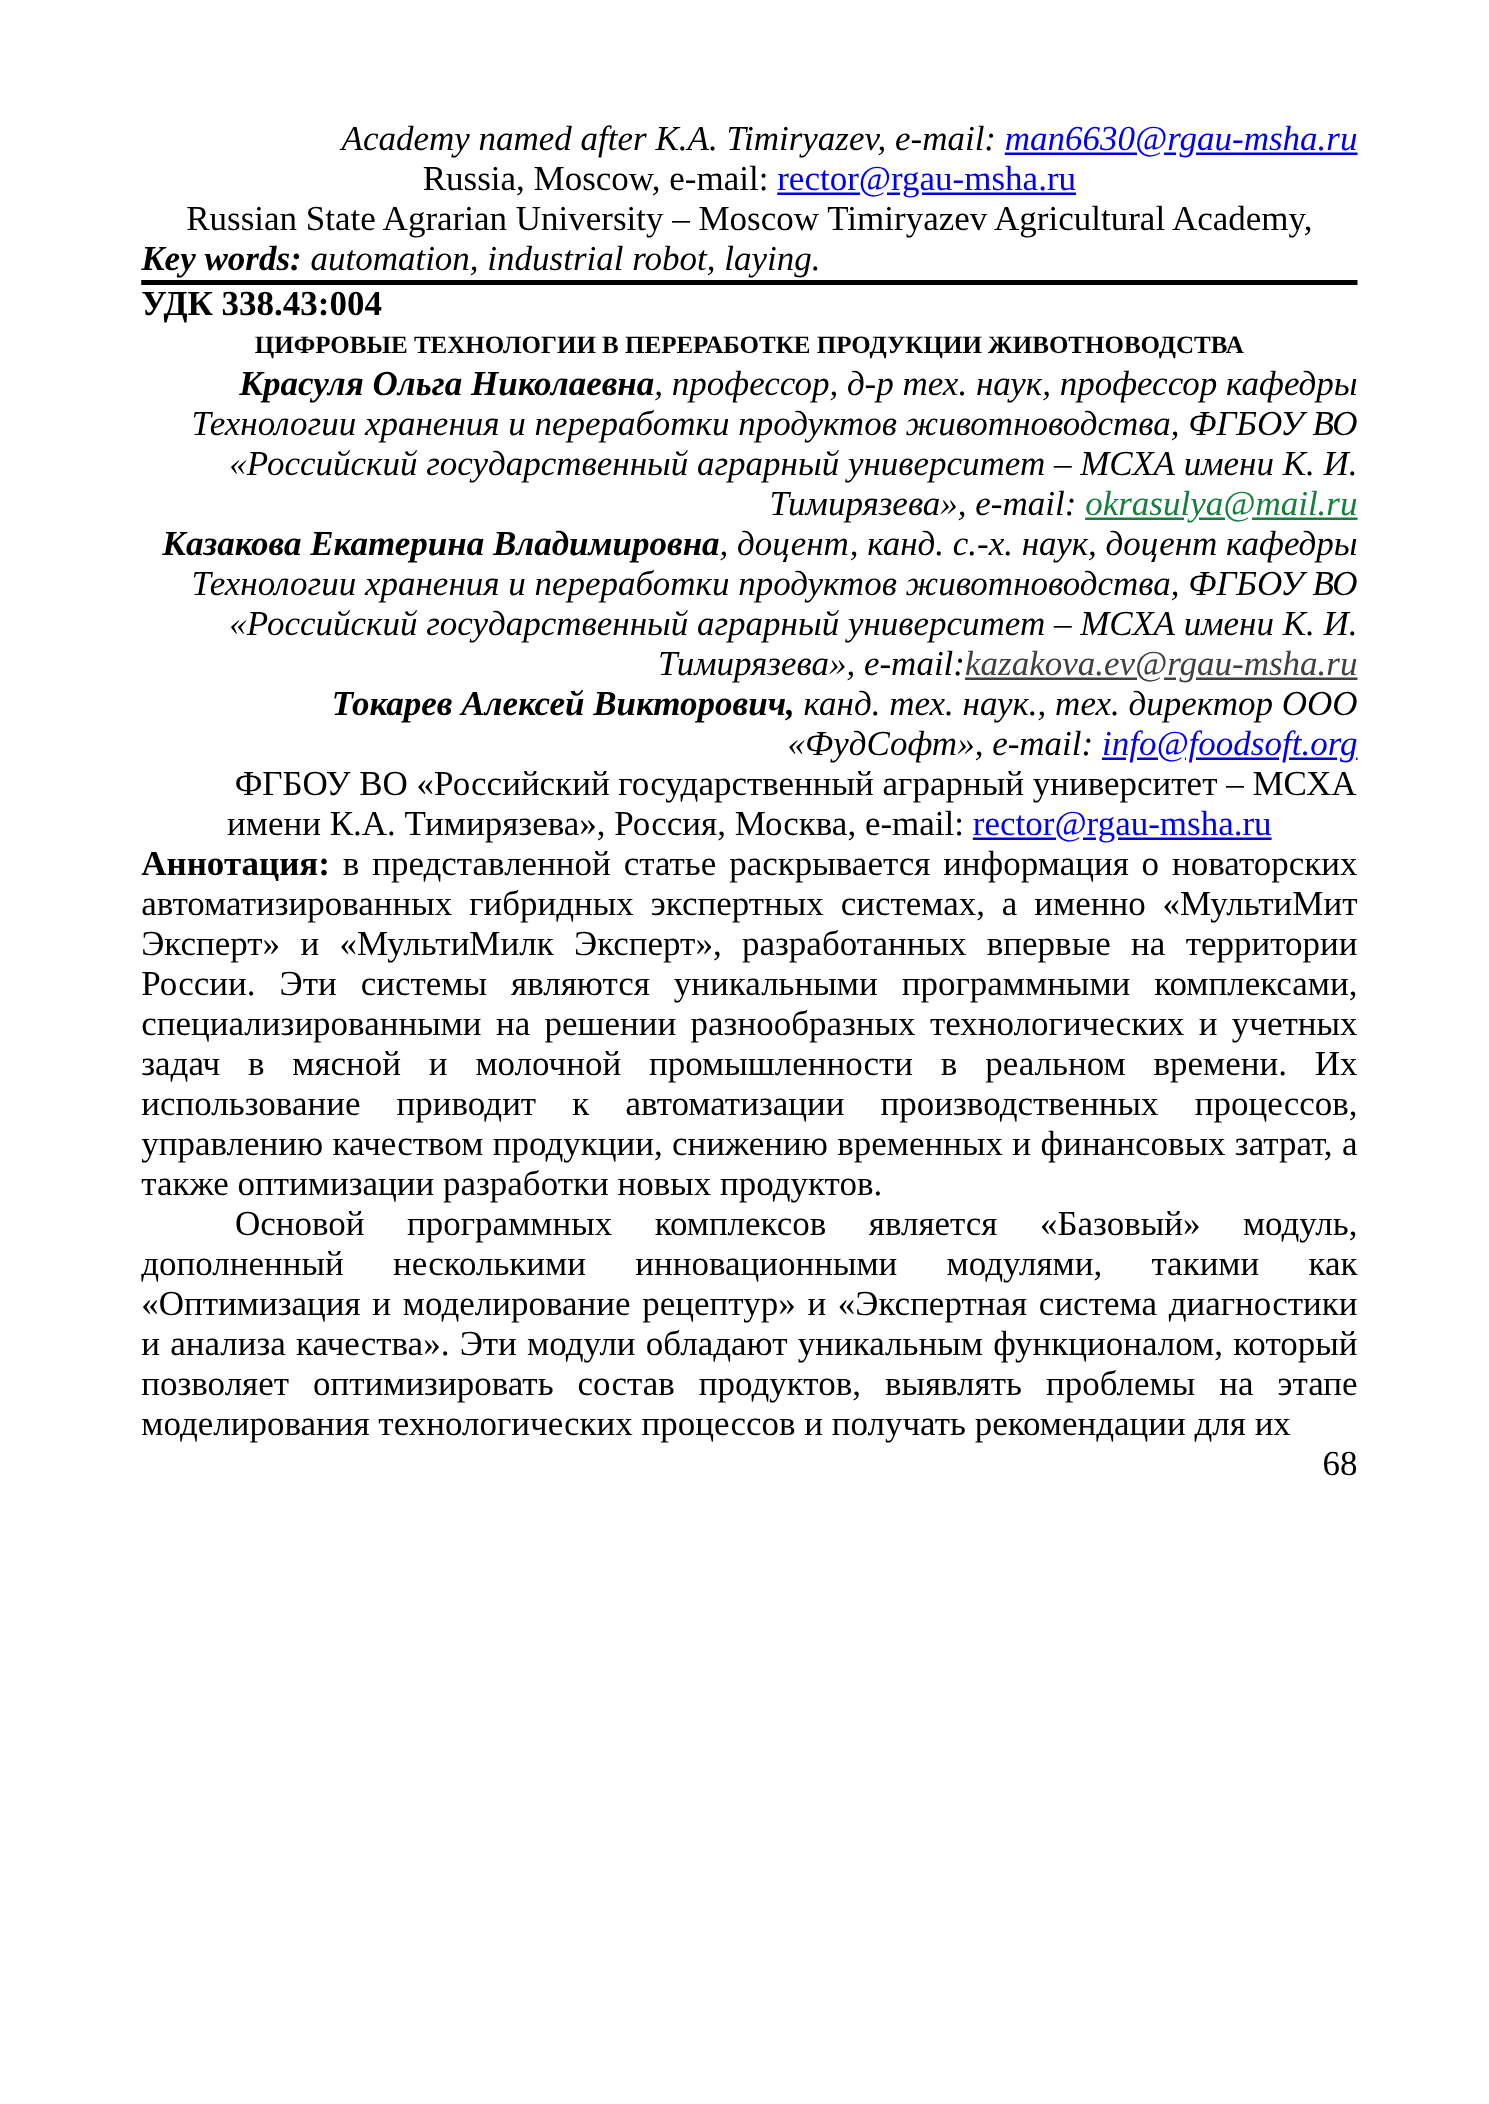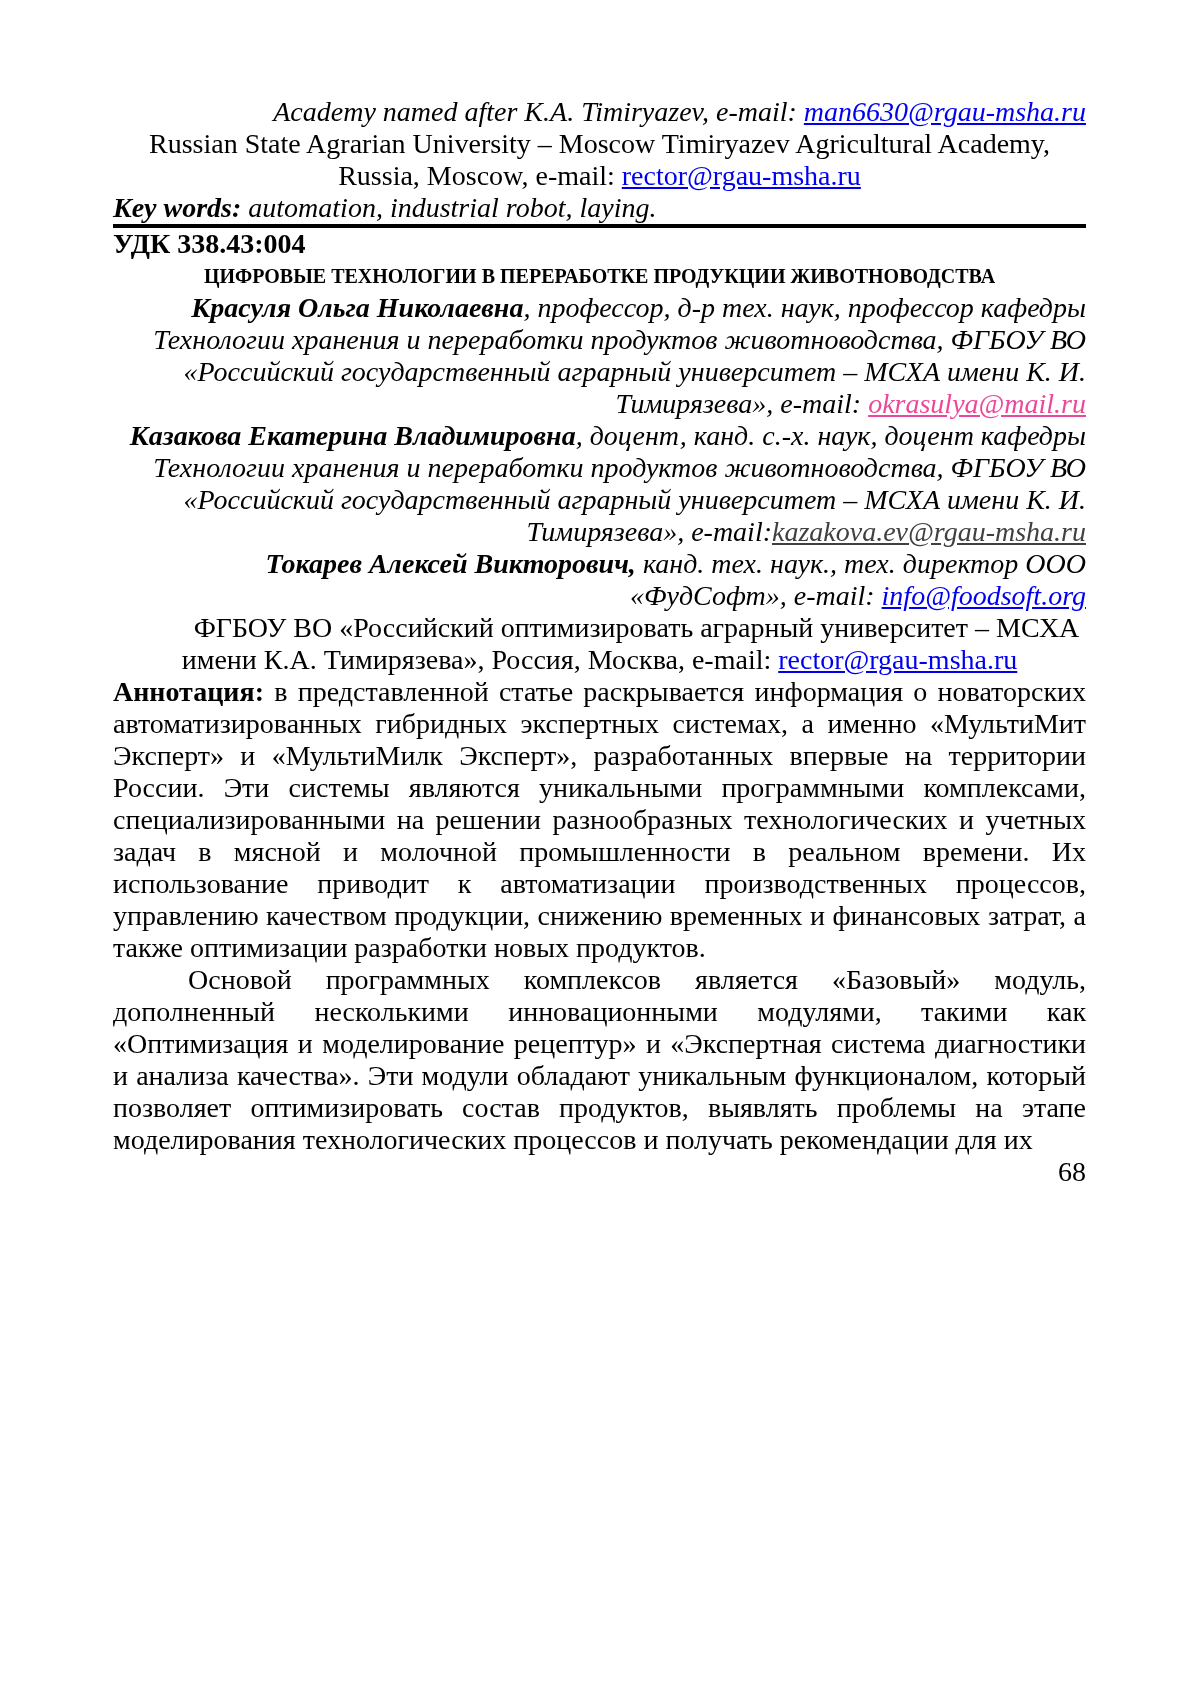--- a/index.html
+++ b/index.html
@@ -36,40 +36,40 @@
   .page-number { margin-top: 12px; text-align: right; }
 </style>
 </head>
 <body>
 
 <div class="page">
 
   <p class="t-right italic"><span>Academy named after K.A. Timiryazev, e-mail: </span><a class="link" href="#" style="color: rgb(0, 0, 238);">man6630@rgau-msha.ru</a></p>
 
   <div class="t-center affil-en">
+    <div><span>Russia, Moscow, e-mail: </span><a class="link" href="#" style="color: rgb(0, 0, 238);">rector@rgau-msha.ru</a></div>
     <div>Russian State Agrarian University – Moscow Timiryazev Agricultural Academy,</div>
-    <div><span>Russia, Moscow, e-mail: </span><a class="link" href="#" style="color: rgb(0, 0, 238);">rector@rgau-msha.ru</a></div>
   </div>
 
 
   <p class="italic keywords"><b>Key words:</b><span> automation, industrial robot, laying.</span></p>
 
   <div class="rule"></div>
 
   <p class="udc">УДК 338.43:004</p>
 
   <h1 class="title t-center">ЦИФРОВЫЕ ТЕХНОЛОГИИ В ПЕРЕРАБОТКЕ ПРОДУКЦИИ ЖИВОТНОВОДСТВА</h1>
 
   <div class="authors t-right italic">
-    <p><b>Красуля Ольга Николаевна</b><span>, профессор, д-р тех. наук, профессор кафедры Технологии хранения и переработки продуктов животноводства, ФГБОУ ВО «Российский государственный аграрный университет – МСХА имени К. И. Тимирязева», e-mail: </span><a class="link" href="#" style="color: #ec4899; text-align: right;">okrasulya@mail.ru</a></p>
+    <p><b>Красуля Ольга Николаевна</b><span>, профессор, д-р тех. наук, профессор кафедры Технологии хранения и переработки продуктов животноводства, ФГБОУ ВО «Российский государственный аграрный университет – МСХА имени К. И. Тимирязева», e-mail: </span><a class="link" href="#" style="color: #15803d; text-align: right;">okrasulya@mail.ru</a></p>
     <p><b>Казакова Екатерина Владимировна</b><span>, доцент, канд. с.-х. наук, доцент кафедры Технологии хранения и переработки продуктов животноводства, ФГБОУ ВО «Российский государственный аграрный университет – МСХА имени К. И. Тимирязева», e-mail:</span><a class="link" href="#" style="color: #404040;">kazakova.ev@rgau-msha.ru</a></p>
     <p><b>Токарев Алексей Викторович,</b><span> канд. тех. наук., тех. директор ООО «ФудСофт», e-mail: </span><a class="link" href="#" style="color: rgb(0, 0, 238);">info@foodsoft.org</a></p>
   </div>
 
-  <div class="t-center affil-ru"><span>ФГБОУ ВО «Российский оптимизировать аграрный университет – МСХА имени К.А. Тимирязева», Россия, Москва, e-mail: </span><a class="link" href="#" style="color: rgb(0, 0, 238);">rector@rgau-msha.ru</a></div>
+  <div class="t-center affil-ru"><span>ФГБОУ ВО «Российский государственный аграрный университет – МСХА имени К.А. Тимирязева», Россия, Москва, e-mail: </span><a class="link" href="#" style="color: rgb(0, 0, 238);">rector@rgau-msha.ru</a></div>
 
   <p class="t-justify annotation"><b>Аннотация:</b><span> в представленной статье раскрывается информация о новаторских автоматизированных гибридных экспертных системах, а именно «МультиМит Эксперт» и «МультиМилк Эксперт», разработанных впервые на территории России. Эти системы являются уникальными программными комплексами, специализированными на решении разнообразных технологических и учетных задач в мясной и молочной промышленности в реальном времени. Их использование приводит к автоматизации производственных процессов, управлению качеством продукции, снижению временных и финансовых затрат, а также оптимизации разработки новых продуктов.</span></p>
 
   <p class="t-justify indent">Основой программных комплексов является «Базовый» модуль, дополненный несколькими инновационными модулями, такими как «Оптимизация и моделирование рецептур» и «Экспертная система диагностики и анализа качества». Эти модули обладают уникальным функционалом, который позволяет оптимизировать состав продуктов, выявлять проблемы на этапе моделирования технологических процессов и получать рекомендации для их</p>
 
   <div class="t-center page-number">68</div>
 
 </div>
 
 </body></html>

